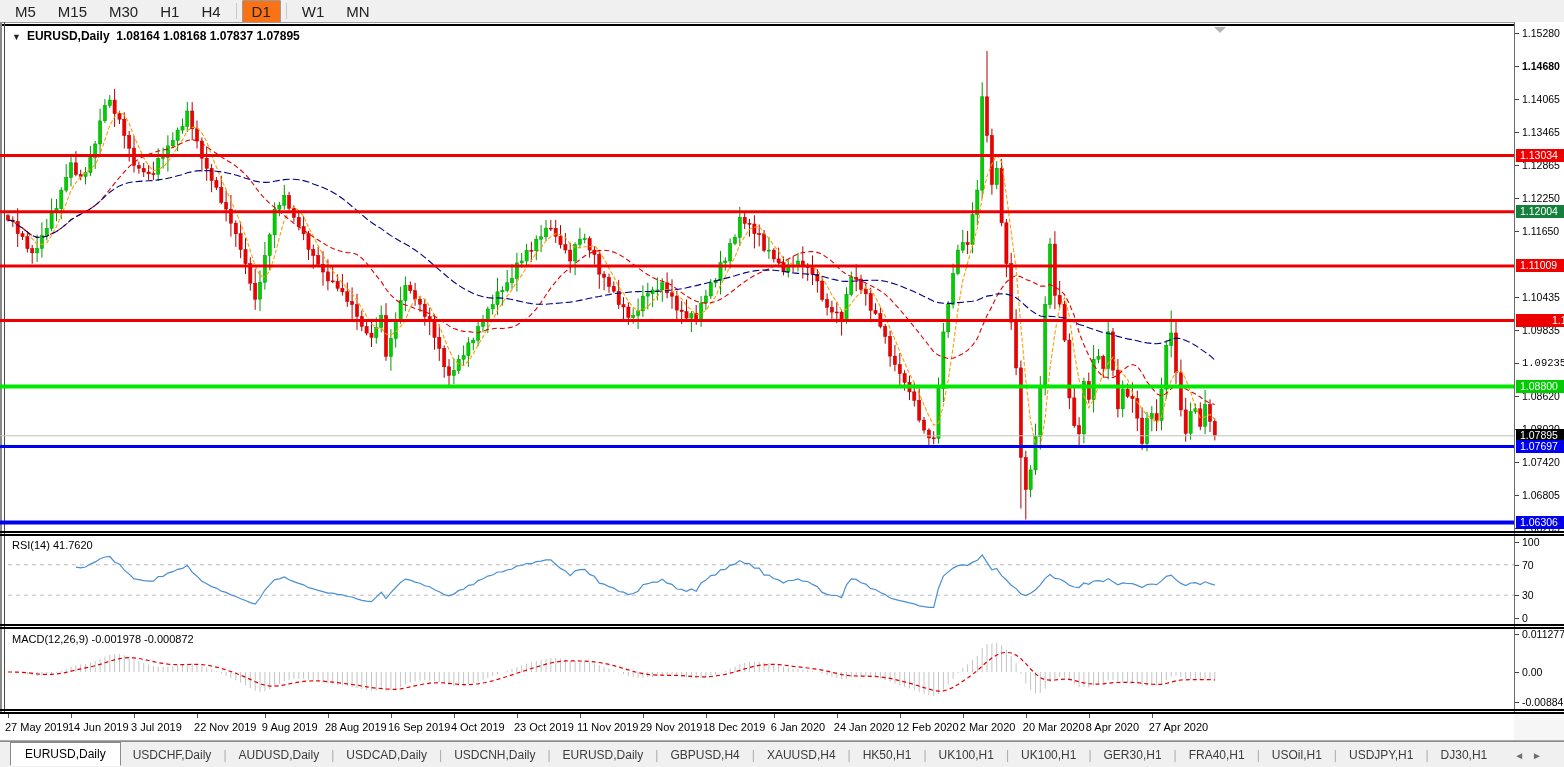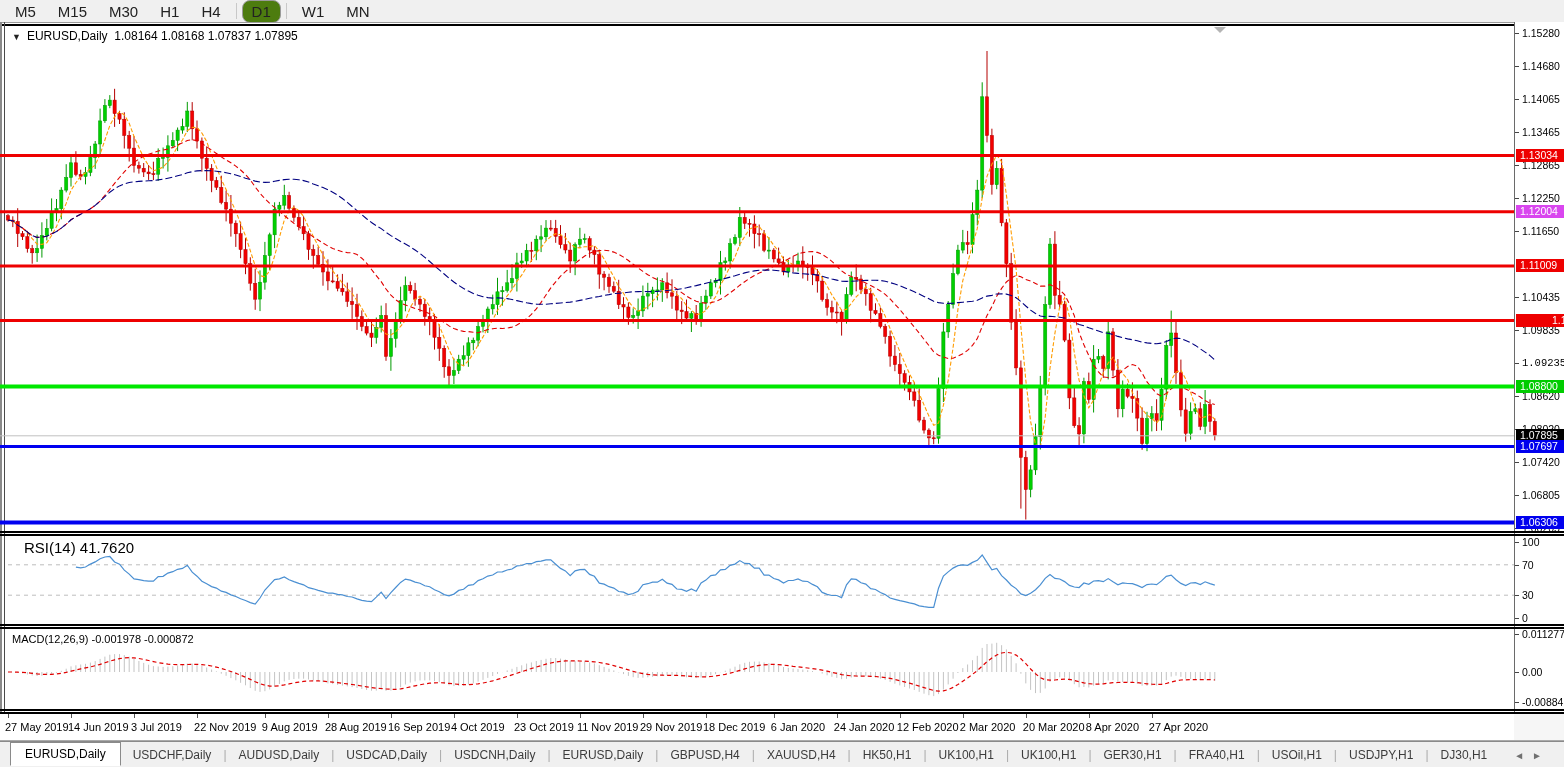--- a/index.html
+++ b/index.html
@@ -1,27 +1,27 @@
 <!DOCTYPE html>
 <html><head>
 <meta charset="utf-8">
 <style>
   html,body{margin:0;padding:0;background:#f0f0f0;}
   #app{position:relative;width:1564px;height:767px;overflow:hidden;background:#fff;
        font-family:"Liberation Sans",sans-serif;-webkit-font-smoothing:none;}
   
   #toolbar{position:absolute;left:0;top:0;width:1564px;height:22px;background:#f0f0f0;display:flex;align-items:center;}
   .tf-btn{font-size:15px;color:#222;padding:2px 9px;margin:0 1px;border:1px solid transparent;cursor:default;}
-  .tf-btn.active{background:#4d7c0f;border:1px solid #9a9a9a;border-radius:8px;}
+  .tf-btn.active{background:#f97316;border:1px solid #9a9a9a;border-radius:1px;}
   .tf-sep{width:1px;height:16px;background:#c8c8c8;margin:0 4px;}
   
   .hline{position:absolute;left:0;width:1564px;}
   .vline{position:absolute;top:22px;height:718px;}
   
-  #chart-header{position:absolute;left:12px;top:29px;font-size:12px;font-weight:normal;color:#000;z-index:30;}
+  #chart-header{position:absolute;left:12px;top:29px;font-size:12px;font-weight:bold;color:#000;z-index:30;}
   #chart-header .dd{font-size:9px;margin-right:6px;color:#222;}
   
   .pane-svg{position:absolute;left:0;}
   .sep-black{position:absolute;left:0;width:1564px;height:1.5px;background:#000;z-index:40;}
   
   #price-axis{position:absolute;left:1514px;top:22px;width:50px;height:692px;background:#fff;border-left:1px solid #6a6a6a;}
   .ax-tick{position:absolute;left:0;width:4px;height:1px;background:#444;}
   .ax-lbl{position:absolute;left:7px;font-size:10.5px;color:#000;white-space:nowrap;}
   .px-lbl{position:absolute;left:1px;right:1px;height:13px;line-height:13px;font-size:10.5px;color:#fff;padding-left:4px;z-index:5;white-space:nowrap;}
   
@@ -576,21 +576,21 @@
       <line x1="0" y1="386.5" x2="1514" y2="386.5" stroke="#00e800" stroke-width="4"></line>
       <line x1="0" y1="435.8" x2="1514" y2="435.8" stroke="#c0c0c0" stroke-width="1"></line>
       <line x1="0" y1="446.6" x2="1514" y2="446.6" stroke="#0000f0" stroke-width="3"></line>
       <line x1="0" y1="522.5" x2="1514" y2="522.5" stroke="#0000f0" stroke-width="4"></line>
       <polygon points="1214,27 1226,27 1220,33" fill="#b4b4b4"></polygon>
     </svg>
 
   <div class="sep-black" style="top:531px"></div>
   <div class="sep-black" style="top:534px"></div>
 
-  <div style="position:absolute;left:24px;top:539px;font-size:15px;color:#000;z-index:30">RSI(14) 41.7620</div>
+  <div style="position:absolute;left:12px;top:539px;font-size:11px;color:#000;z-index:30">RSI(14) 41.7620</div>
   <svg id="rsi-svg" class="pane-svg" style="top:536px" width="1514" height="88" viewBox="0 536 1514 88">
       <line x1="8" y1="564.8" x2="1514" y2="564.8" stroke="#bdbdbd" stroke-width="1" stroke-dasharray="4 4"></line>
       <line x1="8" y1="595.2" x2="1514" y2="595.2" stroke="#bdbdbd" stroke-width="1" stroke-dasharray="4 4"></line>
       <polyline points="75.9,567.1 80.7,567.9 85.5,567.0 90.4,564.1 95.2,561.9 100.1,558.7 104.9,557.0 109.8,556.5 114.6,562.0 119.5,564.2 124.3,570.1 129.2,574.1 134.0,578.9 138.9,579.6 143.7,580.6 148.6,581.1 153.4,581.2 158.2,576.6 163.1,576.3 167.9,573.1 172.8,571.7 177.6,569.3 182.5,568.4 187.3,565.2 192.2,572.2 197.0,576.2 201.9,581.2 206.7,583.8 211.6,586.6 216.4,588.1 221.3,591.2 226.1,592.4 230.9,594.9 235.8,596.5 240.6,598.8 245.5,600.5 250.3,602.6 255.2,604.0 260.0,598.0 264.9,590.0 269.7,584.9 274.6,579.6 279.4,578.8 284.3,577.0 289.1,579.7 293.9,581.6 298.8,583.4 303.6,584.8 308.5,587.7 313.3,588.8 318.2,590.3 323.0,591.6 327.9,593.1 332.7,593.1 337.6,594.3 342.4,594.9 347.3,596.5 352.1,597.0 357.0,598.9 361.8,600.3 366.6,601.2 371.5,601.7 376.3,597.1 381.2,592.1 386.0,598.6 390.9,592.6 395.7,587.5 400.6,582.4 405.4,579.1 410.3,580.2 415.1,582.1 420.0,583.2 424.8,585.8 429.7,586.7 434.5,589.8 439.3,591.7 444.2,594.6 449.0,595.8 453.9,594.1 458.7,590.4 463.6,589.3 468.4,585.3 473.3,584.6 478.1,580.6 483.0,578.8 487.8,576.1 492.7,575.0 497.5,572.0 502.4,571.8 507.2,570.0 512.0,569.0 516.9,565.9 521.7,565.5 526.6,563.5 531.4,563.7 536.3,561.7 541.1,561.2 546.0,559.8 550.8,559.9 555.7,564.2 560.5,568.4 565.4,570.9 570.2,575.6 575.1,570.9 579.9,569.6 584.7,569.4 589.6,574.4 594.4,576.3 599.3,583.1 604.1,584.1 609.0,586.7 613.8,588.1 618.7,591.5 623.5,592.1 628.4,594.5 633.2,593.5 638.1,591.2 642.9,584.7 647.8,583.7 652.6,582.2 657.4,582.2 662.3,579.2 667.1,583.1 672.0,584.4 676.8,589.0 681.7,589.4 686.5,591.4 691.4,589.0 696.2,591.2 701.1,582.9 705.9,580.1 710.8,575.6 715.6,574.9 720.5,569.8 725.3,569.4 730.1,565.3 735.0,564.1 739.8,560.6 744.7,563.4 749.5,563.7 754.4,568.2 759.2,568.2 764.1,575.2 768.9,575.1 773.8,578.5 778.6,579.9 783.5,583.1 788.3,580.5 793.1,580.5 798.0,578.9 802.8,581.2 807.7,581.5 812.5,584.4 817.4,586.8 822.2,592.4 827.1,594.4 831.9,595.5 836.8,595.5 841.6,597.6 846.5,584.8 851.3,578.9 856.2,579.4 861.0,582.8 865.8,584.1 870.7,588.7 875.5,589.5 880.4,592.5 885.2,594.6 890.1,598.0 894.9,599.3 899.8,600.6 904.6,601.7 909.5,602.9 914.3,603.9 919.2,605.8 924.0,606.7 928.9,607.3 933.7,607.4 938.5,588.2 943.4,576.0 948.2,571.9 953.1,568.1 957.9,565.6 962.8,564.9 967.6,565.3 972.5,562.4 977.3,560.3 982.2,555.0 987.0,562.3 991.9,569.8 996.7,568.5 1001.6,575.6 1006.4,580.0 1011.2,585.2 1016.1,588.6 1020.9,593.9 1025.8,595.5 1030.6,593.3 1035.5,589.7 1040.3,584.8 1045.2,578.4 1050.0,574.5 1054.9,578.4 1059.7,579.0 1064.6,581.6 1069.4,585.4 1074.3,587.0 1079.1,587.5 1083.9,583.0 1088.8,584.3 1093.6,581.0 1098.5,580.7 1103.3,581.7 1108.2,578.6 1113.0,581.8 1117.9,584.8 1122.7,582.9 1127.6,583.5 1132.4,583.7 1137.3,585.4 1142.1,587.5 1147.0,584.6 1151.8,584.0 1156.6,584.7 1161.5,580.9 1166.3,576.3 1171.2,575.1 1176.0,579.7 1180.9,583.4 1185.7,585.6 1190.6,583.0 1195.4,582.7 1200.3,584.5 1205.1,581.8 1210.0,583.6 1214.8,585.1" fill="none" stroke="#4a8fd2" stroke-width="1.2"></polyline>
     </svg>
 
   <div class="sep-black" style="top:624px"></div>
   <div class="sep-black" style="top:627px"></div>
 
   <div style="position:absolute;left:12px;top:633px;font-size:11px;color:#000;z-index:30">MACD(12,26,9) -0.001978 -0.000872</div>
@@ -891,21 +891,21 @@
       <div class="dt-tick" style="left: 1151.8px;"></div>
       <div class="dt-lbl" style="left: 1148.8px;">27 Apr 2020</div>
     </div>
   <div id="axis-corner"></div>
   <div class="hline" style="top:740px;height:1px;background:#aaa"></div>
 
   <div id="price-axis">
       <div class="ax-tick" style="top: 11px;"></div>
       <div class="ax-lbl" style="top: 5px;">1.15280</div>
       <div class="ax-tick" style="top: 43.7273px;"></div>
-      <div class="ax-lbl" style="top: 37.7273px;">1.14680</div>
+      <div class="ax-lbl" style="top: 37.7273px; font-weight: bold;">1.14680</div>
       <div class="ax-tick" style="top: 77.2727px;"></div>
       <div class="ax-lbl" style="top: 71.2727px;">1.14065</div>
       <div class="ax-tick" style="top: 110px;"></div>
       <div class="ax-lbl" style="top: 104px;">1.13465</div>
       <div class="ax-tick" style="top: 142.727px;"></div>
       <div class="ax-lbl" style="top: 136.727px;">1.12865</div>
       <div class="ax-tick" style="top: 176.273px;"></div>
       <div class="ax-lbl" style="top: 170.273px;">1.12250</div>
       <div class="ax-tick" style="top: 209px;"></div>
       <div class="ax-lbl" style="top: 203px;">1.11650</div>
@@ -933,21 +933,21 @@
       <div class="ax-lbl" style="top: 567.2px;">30</div>
       <div class="ax-tick" style="top: 596px;"></div>
       <div class="ax-lbl" style="top: 590px;">0</div>
       <div class="ax-tick" style="top: 612px;"></div>
       <div class="ax-lbl" style="top: 606px;">0.011277</div>
       <div class="ax-tick" style="top: 650px;"></div>
       <div class="ax-lbl" style="top: 644px;">0.00</div>
       <div class="ax-tick" style="top: 679.805px;"></div>
       <div class="ax-lbl" style="top: 673.805px;">-0.008845</div>
       <div class="px-lbl" style="top: 127.009px; background: rgb(238, 0, 0);">1.13034</div>
-      <div class="px-lbl" style="top: 183.191px; background: #d946ef;">1.12004</div>
+      <div class="px-lbl" style="top: 183.191px; background: #15803d;">1.12004</div>
       <div class="px-lbl" style="top: 237.464px; background: rgb(238, 0, 0);">1.11009</div>
       <div class="px-lbl" style="top: 292.064px; background: rgb(238, 0, 0); padding-left: 36px;">1.10008</div>
       <div class="px-lbl" style="top: 357.955px; background: rgb(0, 204, 0);">1.08800</div>
       <div class="px-lbl" style="top: 407.318px; background: rgb(0, 0, 0);">1.07895</div>
       <div class="px-lbl" style="top: 418.118px; background: rgb(0, 0, 238);">1.07697</div>
       <div class="px-lbl" style="top: 493.991px; background: rgb(0, 0, 238);">1.06306</div>
     </div>
 
   <div id="tabbar">
     <div style="width:10px"></div>

